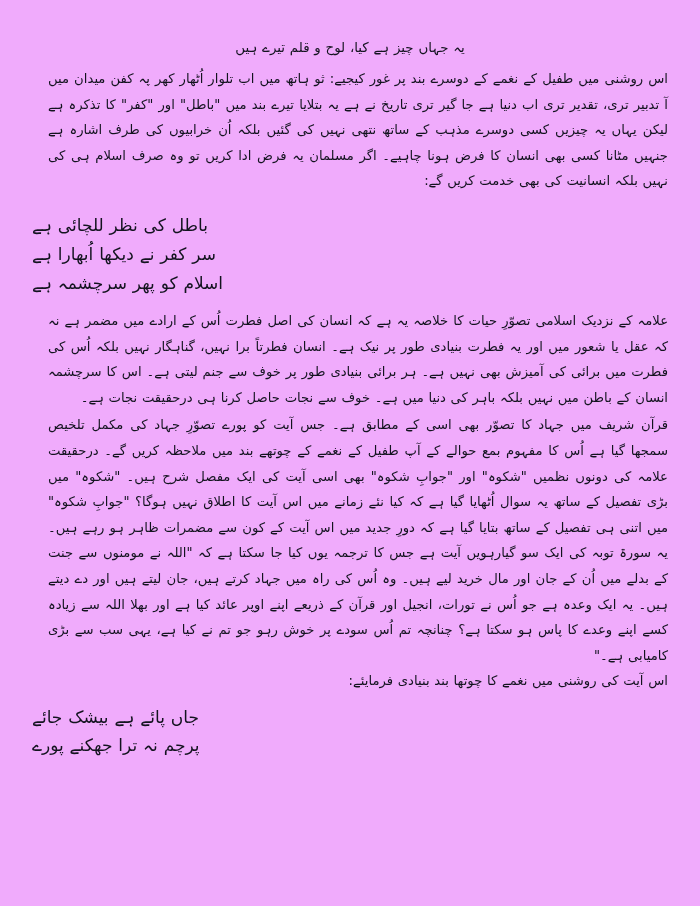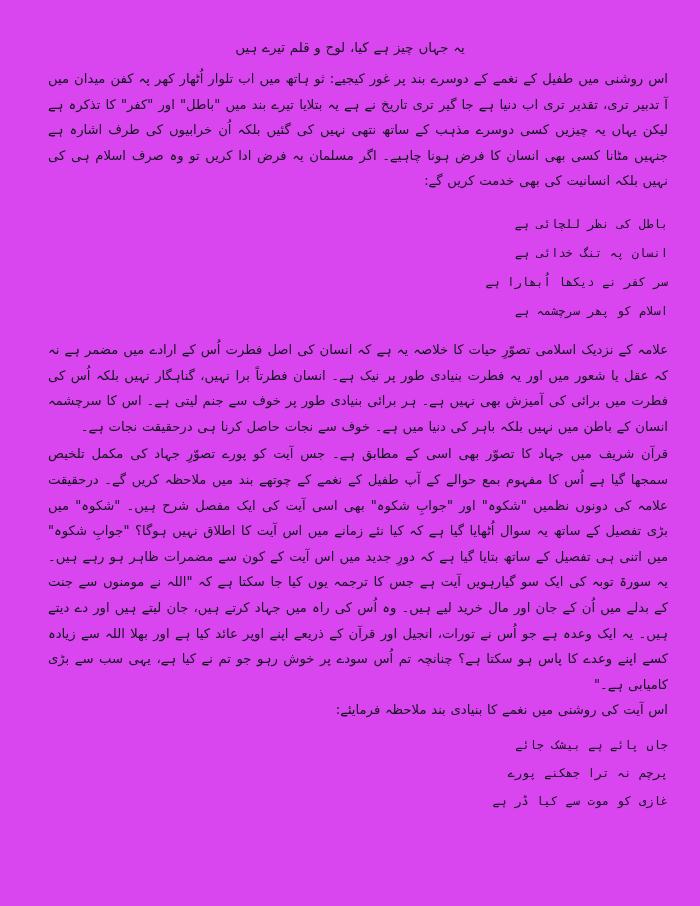--- a/index.html
+++ b/index.html
@@ -14,21 +14,21 @@
     font-family: "DejaVu Sans", "Liberation Sans", sans-serif;
     color: #13131f;
     overflow: hidden;
   }
   .page {
     position: relative;
     width: 700px;
     height: 906px;
     box-sizing: border-box;
     padding: 36px 32px 0 32px;
-    background: #d946ef;
+    background: #f0abfc;
   }
 
   
   .urdu {
     direction: rtl;
     unicode-bidi: isolate;
     font-family: "DejaVu Sans", "Liberation Sans", sans-serif;
     color: #13131f;
     font-size: 13.2px;
     line-height: 25.6px;
@@ -56,25 +56,24 @@
     margin-bottom: 0;
   }
 
   
   .stanza {
     margin: 11px 0 10px 0;
     text-align: center;
   }
   .stanza .verse {
     display: block;
-    text-align: right;
-    font-size: 12px;
+    text-align: left;
+    font-size: 17px;
     line-height: 29px;
     white-space: nowrap;
-    font-family: Liberation Mono, monospace;
   }
   .stanza.stanza-closing {
     margin: 9px 0 0 0;
   }
   .stanza.stanza-closing .verse {
     line-height: 28px;
   }
 
   
   .gap-sm { height: 4px; }
@@ -85,30 +84,28 @@
 <div class="page">
 
   <div class="urdu heading-couplet">یہ جہاں چیز ہے کیا، لوح و قلم تیرے ہیں</div>
 
   <p class="urdu prose">اس روشنی میں طفیل کے نغمے کے دوسرے بند پر غور کیجیے: ثو ہاتھ میں اب تلوار اُٹھار کھر پہ کفن میدان میں آ تدبیر تری، تقدیر تری اب دنیا ہے جا گیر تری تاریخ نے ہے یہ بتلایا تیرے بند میں "باطل" اور "کفر" کا تذکرہ ہے لیکن یہاں یہ چیزیں کسی دوسرے مذہب کے ساتھ نتھی نہیں کی گئیں بلکہ اُن خرابیوں کی طرف اشارہ ہے جنہیں مٹانا کسی بھی انسان کا فرض ہونا چاہیے۔ اگر مسلمان یہ فرض ادا کریں تو وہ صرف اسلام ہی کی نہیں بلکہ انسانیت کی بھی خدمت کریں گے:</p>
 
   <div class="gap-sm"></div>
 
   <div class="stanza urdu">
     <span class="verse">باطل کی نظر للچائی ہے</span>
-    <span class="verse">انسان پہ تنگ خدائی ہے</span>
     <span class="verse">سر کفر نے دیکھا اُبھارا ہے</span>
     <span class="verse">اسلام کو پھر سرچشمہ ہے</span>
   </div>
 
   <p class="urdu prose">علامہ کے نزدیک اسلامی تصوّرِ حیات کا خلاصہ یہ ہے کہ انسان کی اصل فطرت اُس کے ارادے میں مضمر ہے نہ کہ عقل یا شعور میں اور یہ فطرت بنیادی طور پر نیک ہے۔ انسان فطرتاً برا نہیں، گناہگار نہیں بلکہ اُس کی فطرت میں برائی کی آمیزش بھی نہیں ہے۔ ہر برائی بنیادی طور پر خوف سے جنم لیتی ہے۔ اس کا سرچشمہ انسان کے باطن میں نہیں بلکہ باہر کی دنیا میں ہے۔ خوف سے نجات حاصل کرنا ہی درحقیقت نجات ہے۔</p>
 
   <p class="urdu prose tight">قرآن شریف میں جہاد کا تصوّر بھی اسی کے مطابق ہے۔ جس آیت کو پورے تصوّرِ جہاد کی مکمل تلخیص سمجھا گیا ہے اُس کا مفہوم بمع حوالے کے آپ طفیل کے نغمے کے چوتھے بند میں ملاحظہ کریں گے۔ درحقیقت علامہ کی دونوں نظمیں "شکوہ" اور "جوابِ شکوہ" بھی اسی آیت کی ایک مفصل شرح ہیں۔ "شکوہ" میں بڑی تفصیل کے ساتھ یہ سوال اُٹھایا گیا ہے کہ کیا نئے زمانے میں اس آیت کا اطلاق نہیں ہوگا؟ "جوابِ شکوہ" میں اتنی ہی تفصیل کے ساتھ بتایا گیا ہے کہ دورِ جدید میں اس آیت کے کون سے مضمرات ظاہر ہو رہے ہیں۔ یہ سورۃ توبہ کی ایک سو گیارہویں آیت ہے جس کا ترجمہ یوں کیا جا سکتا ہے کہ "اللہ نے مومنوں سے جنت کے بدلے میں اُن کے جان اور مال خرید لیے ہیں۔ وہ اُس کی راہ میں جہاد کرتے ہیں، جان لیتے ہیں اور دے دیتے ہیں۔ یہ ایک وعدہ ہے جو اُس نے تورات، انجیل اور قرآن کے ذریعے اپنے اوپر عائد کیا ہے اور بھلا اللہ سے زیادہ کسے اپنے وعدے کا پاس ہو سکتا ہے؟ چنانچہ تم اُس سودے پر خوش رہو جو تم نے کیا ہے، یہی سب سے بڑی کامیابی ہے۔"</p>
 
-  <p class="urdu prose">اس آیت کی روشنی میں نغمے کا بنیادی بند ملاحظہ فرمایئے:</p>
+  <p class="urdu prose">اس آیت کی روشنی میں نغمے کا چوتھا بند بنیادی فرمایئے:</p>
 
   <div class="stanza stanza-closing urdu">
     <span class="verse">جاں پائے ہے بیشک جائے</span>
     <span class="verse">پرچم نہ ترا جھکنے پورے</span>
-    <span class="verse">غازی کو موت سے کیا ڈر ہے</span>
   </div>
 
 </div>
 
 </body></html>

